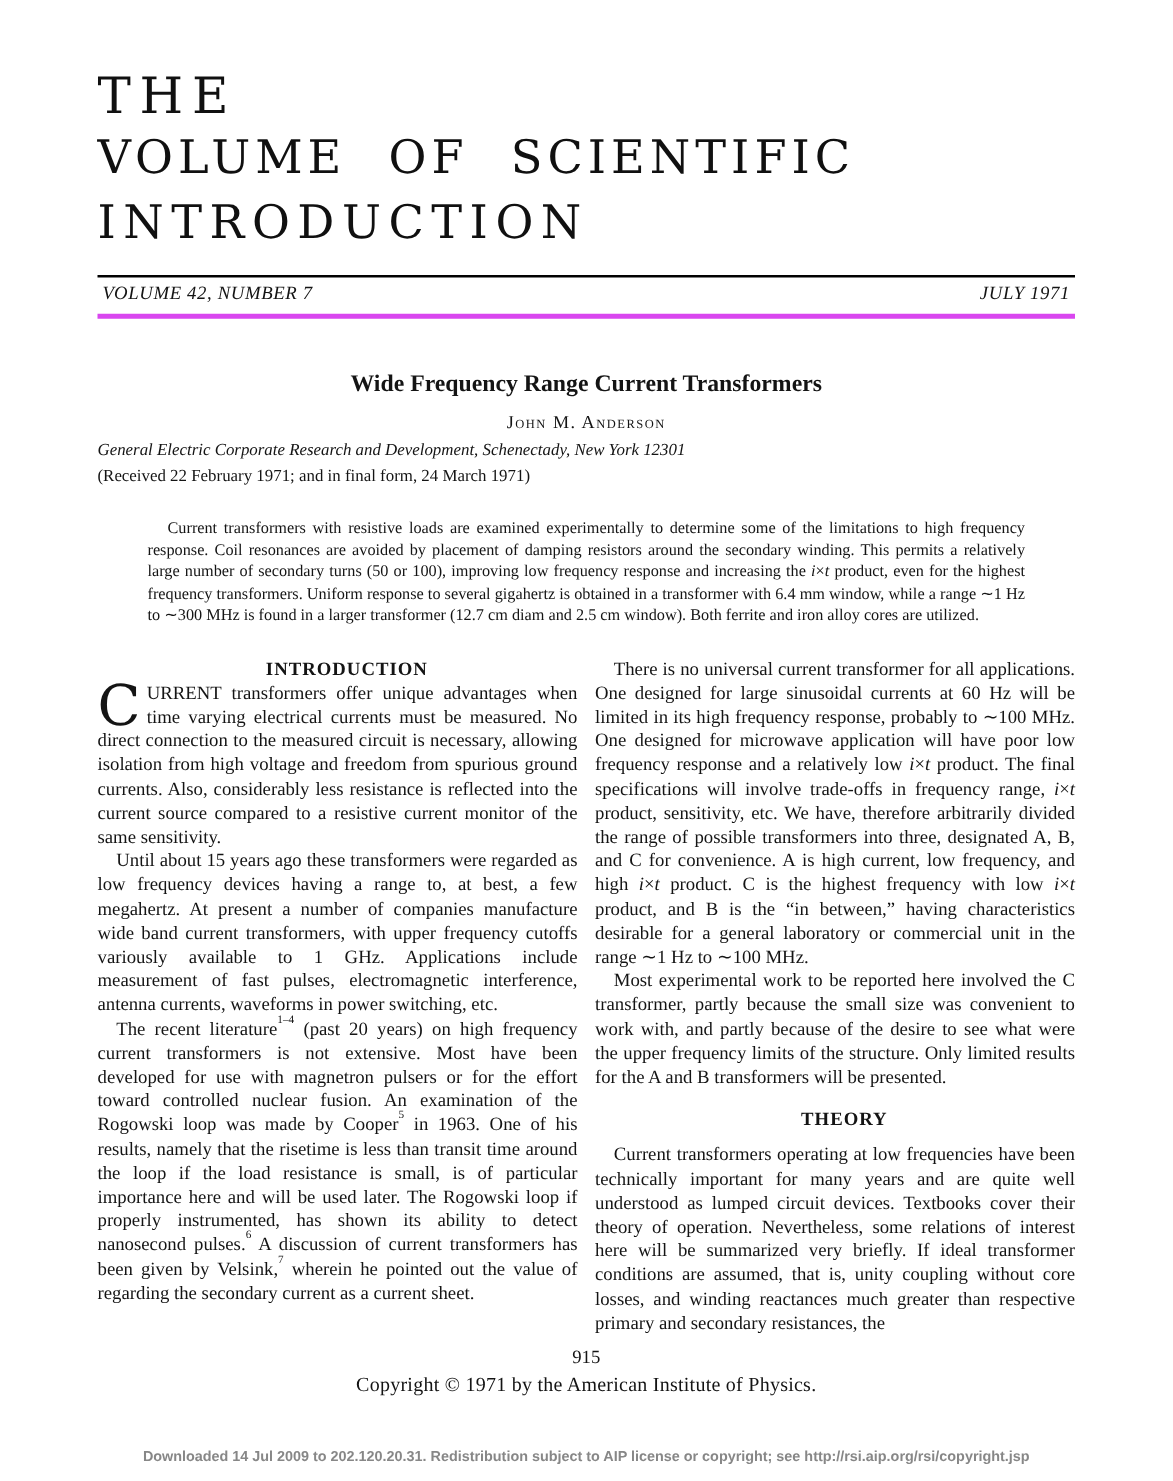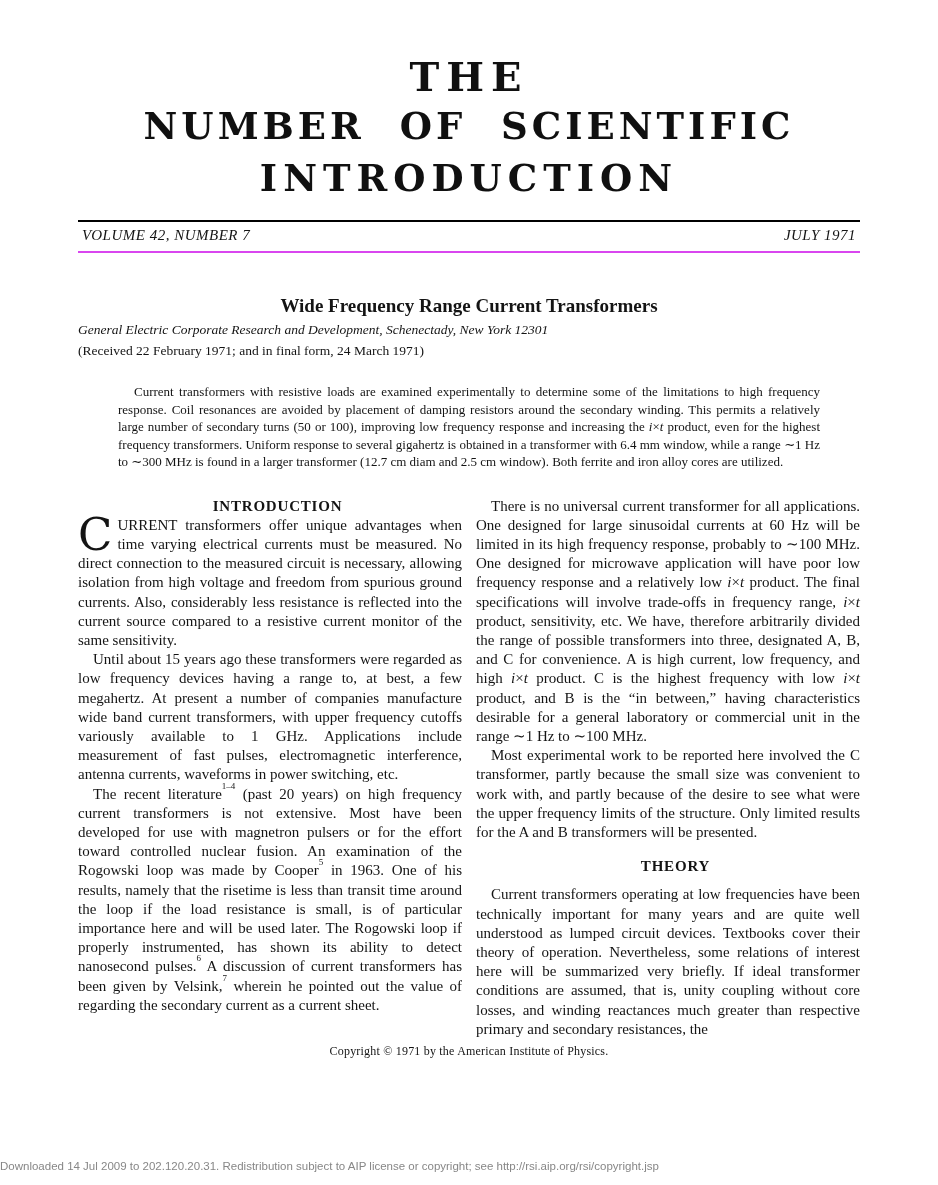--- a/index.html
+++ b/index.html
@@ -10,30 +10,30 @@
     height: 1185px;
     margin: 0 auto;
     background: #ffffff;
     font-family: "Liberation Serif", serif;
     color: #141414;
     overflow: hidden;
   }
   .content { padding: 54px 78px 0 78px; }
 
   
-  .masthead { text-align: center; font-family: "DejaVu Serif", serif; font-weight: bold; color: #101010; }
+  .masthead { font-family: "DejaVu Serif", serif; font-weight: normal; color: #101010; }
   .masthead-line1 { font-size: 40px; line-height: 46px; letter-spacing: 7px; }
   .masthead-line2 { font-size: 37px; line-height: 52px; letter-spacing: 4px; word-spacing: 18px; }
   .masthead-line3 { font-size: 37px; line-height: 52px; letter-spacing: 6px; }
 
   
   .issue-bar {
     margin-top: 16px;
     border-top: 2px solid #000;
-    border-bottom: 2px solid #d946ef;
+    border-bottom: 4px solid #d946ef;
     padding: 5px 4px 7px 4px;
     display: flex;
     justify-content: space-between;
     align-items: baseline;
     font-style: italic;
     font-size: 15px;
     letter-spacing: 0.5px;
   }
 
   
@@ -71,48 +71,50 @@
     font-size: 45px;
     line-height: 36px;
     padding: 1px 5px 0 0;
     font-family: "DejaVu Serif", serif;
   }
   sup { font-size: 0.6em; line-height: 0; position: relative; top: -0.45em; }
   em { font-style: italic; }
 
   
   .page-number { text-align: center; font-size: 15px; margin-top: 9px; }
-  .copyright { text-align: center; font-size: 12px; margin-top: 5px; letter-spacing: 0.2px; }
+  .copyright { text-align: center; font-size: 16px; margin-top: 5px; letter-spacing: 0.2px; }
   .download-bar {
     position: absolute;
     left: 0; right: 0; bottom: 13px;
+    text-align: center;
     font-family: "Liberation Sans", sans-serif;
-    font-weight: normal;
+    font-weight: bold;
     font-size: 11.5px;
     color: #878787;
   }
 </style>
 </head>
 <body>
 
 <div class="page">
   <div class="content">
 
     <div class="masthead">
       <div class="masthead-line1">THE</div>
-      <div class="masthead-line2">NUMBER OF SCIENTIFIC</div>
+      <div class="masthead-line2">VOLUME OF SCIENTIFIC</div>
       <div class="masthead-line3">INTRODUCTION</div>
     </div>
 
     <div class="issue-bar">
       <span>VOLUME 42, NUMBER 7</span>
       <span>JULY 1971</span>
     </div>
 
     <div class="article-title">Wide Frequency Range Current Transformers</div>
+    <div class="author">John M. Anderson</div>
     <div class="affiliation">General Electric Corporate Research and Development, Schenectady, New York 12301</div>
     <div class="received">(Received 22 February 1971; and in final form, 24 March 1971)</div>
 
     <div class="abstract">Current transformers with resistive loads are examined experimentally to determine some of the limitations to high frequency response. Coil resonances are avoided by placement of damping resistors around the secondary winding. This permits a relatively large number of secondary turns (50 or 100), improving low frequency response and increasing the <em>i</em>×<em>t</em> product, even for the highest frequency transformers. Uniform response to several gigahertz is obtained in a transformer with 6.4 mm window, while a range ∼1 Hz to ∼300 MHz is found in a larger transformer (12.7 cm diam and 2.5 cm window). Both ferrite and iron alloy cores are utilized.</div>
 
     <div class="columns">
 
       <div class="col">
         <p class="section-heading">INTRODUCTION</p>
         <p class="no-indent"><span class="dropcap">C</span><span>URRENT transformers offer unique advantages when time varying electrical currents must be measured. No direct connection to the measured circuit is necessary, allowing isolation from high voltage and freedom from spurious ground currents. Also, considerably less resistance is reflected into the current source compared to a resistive current monitor of the same sensitivity.</span></p>
@@ -122,18 +124,19 @@
 
       <div class="col">
         <p>There is no universal current transformer for all applications. One designed for large sinusoidal currents at 60 Hz will be limited in its high frequency response, probably to ∼100 MHz. One designed for microwave application will have poor low frequency response and a relatively low <em>i</em>×<em>t</em> product. The final specifications will involve trade-offs in frequency range, <em>i</em>×<em>t</em> product, sensitivity, etc. We have, therefore arbitrarily divided the range of possible transformers into three, designated A, B, and C for convenience. A is high current, low frequency, and high <em>i</em>×<em>t</em> product. C is the highest frequency with low <em>i</em>×<em>t</em> product, and B is the “in between,” having characteristics desirable for a general laboratory or commercial unit in the range ∼1 Hz to ∼100 MHz.</p>
         <p>Most experimental work to be reported here involved the C transformer, partly because the small size was convenient to work with, and partly because of the desire to see what were the upper frequency limits of the structure. Only limited results for the A and B transformers will be presented.</p>
         <p class="section-heading mid">THEORY</p>
         <p>Current transformers operating at low frequencies have been technically important for many years and are quite well understood as lumped circuit devices. Textbooks cover their theory of operation. Nevertheless, some relations of interest here will be summarized very briefly. If ideal transformer conditions are assumed, that is, unity coupling without core losses, and winding reactances much greater than respective primary and secondary resistances, the</p>
       </div>
 
     </div>
 
+    <div class="page-number">915</div>
     <div class="copyright">Copyright © 1971 by the American Institute of Physics.</div>
 
   </div>
 
   <div class="download-bar">Downloaded 14 Jul 2009 to 202.120.20.31. Redistribution subject to AIP license or copyright; see http://rsi.aip.org/rsi/copyright.jsp</div>
 </div>
 
 </body></html>

